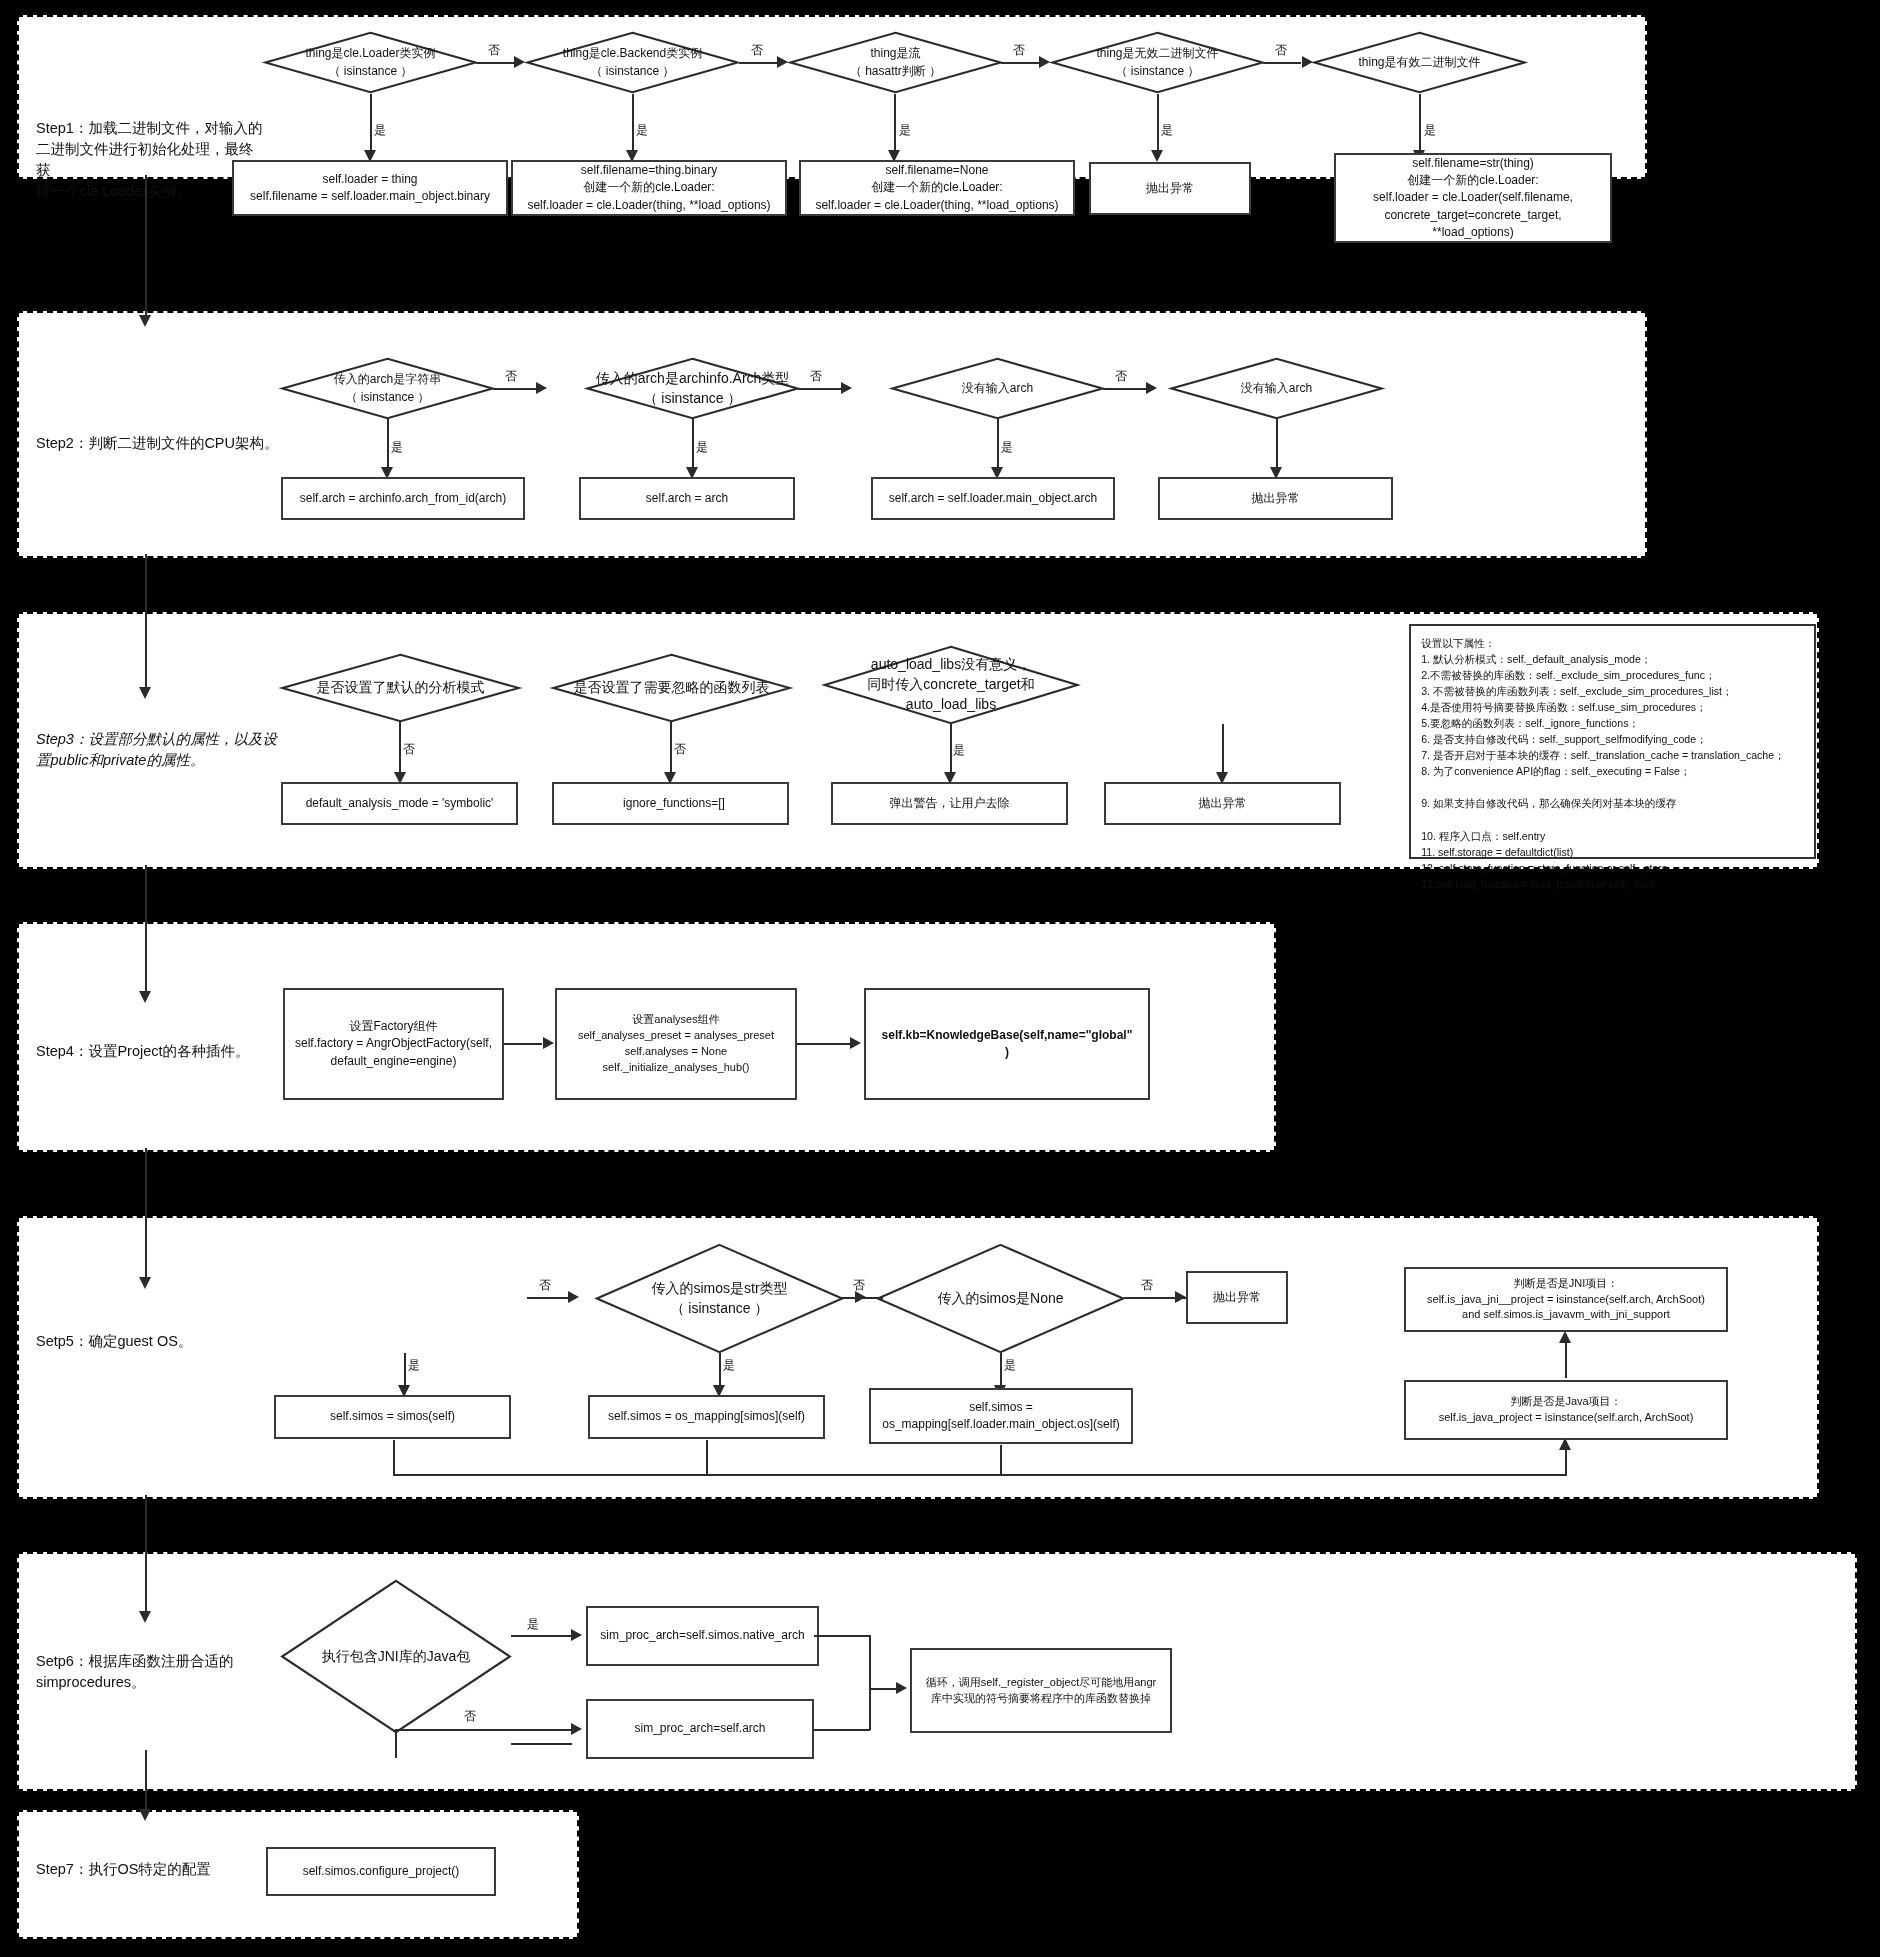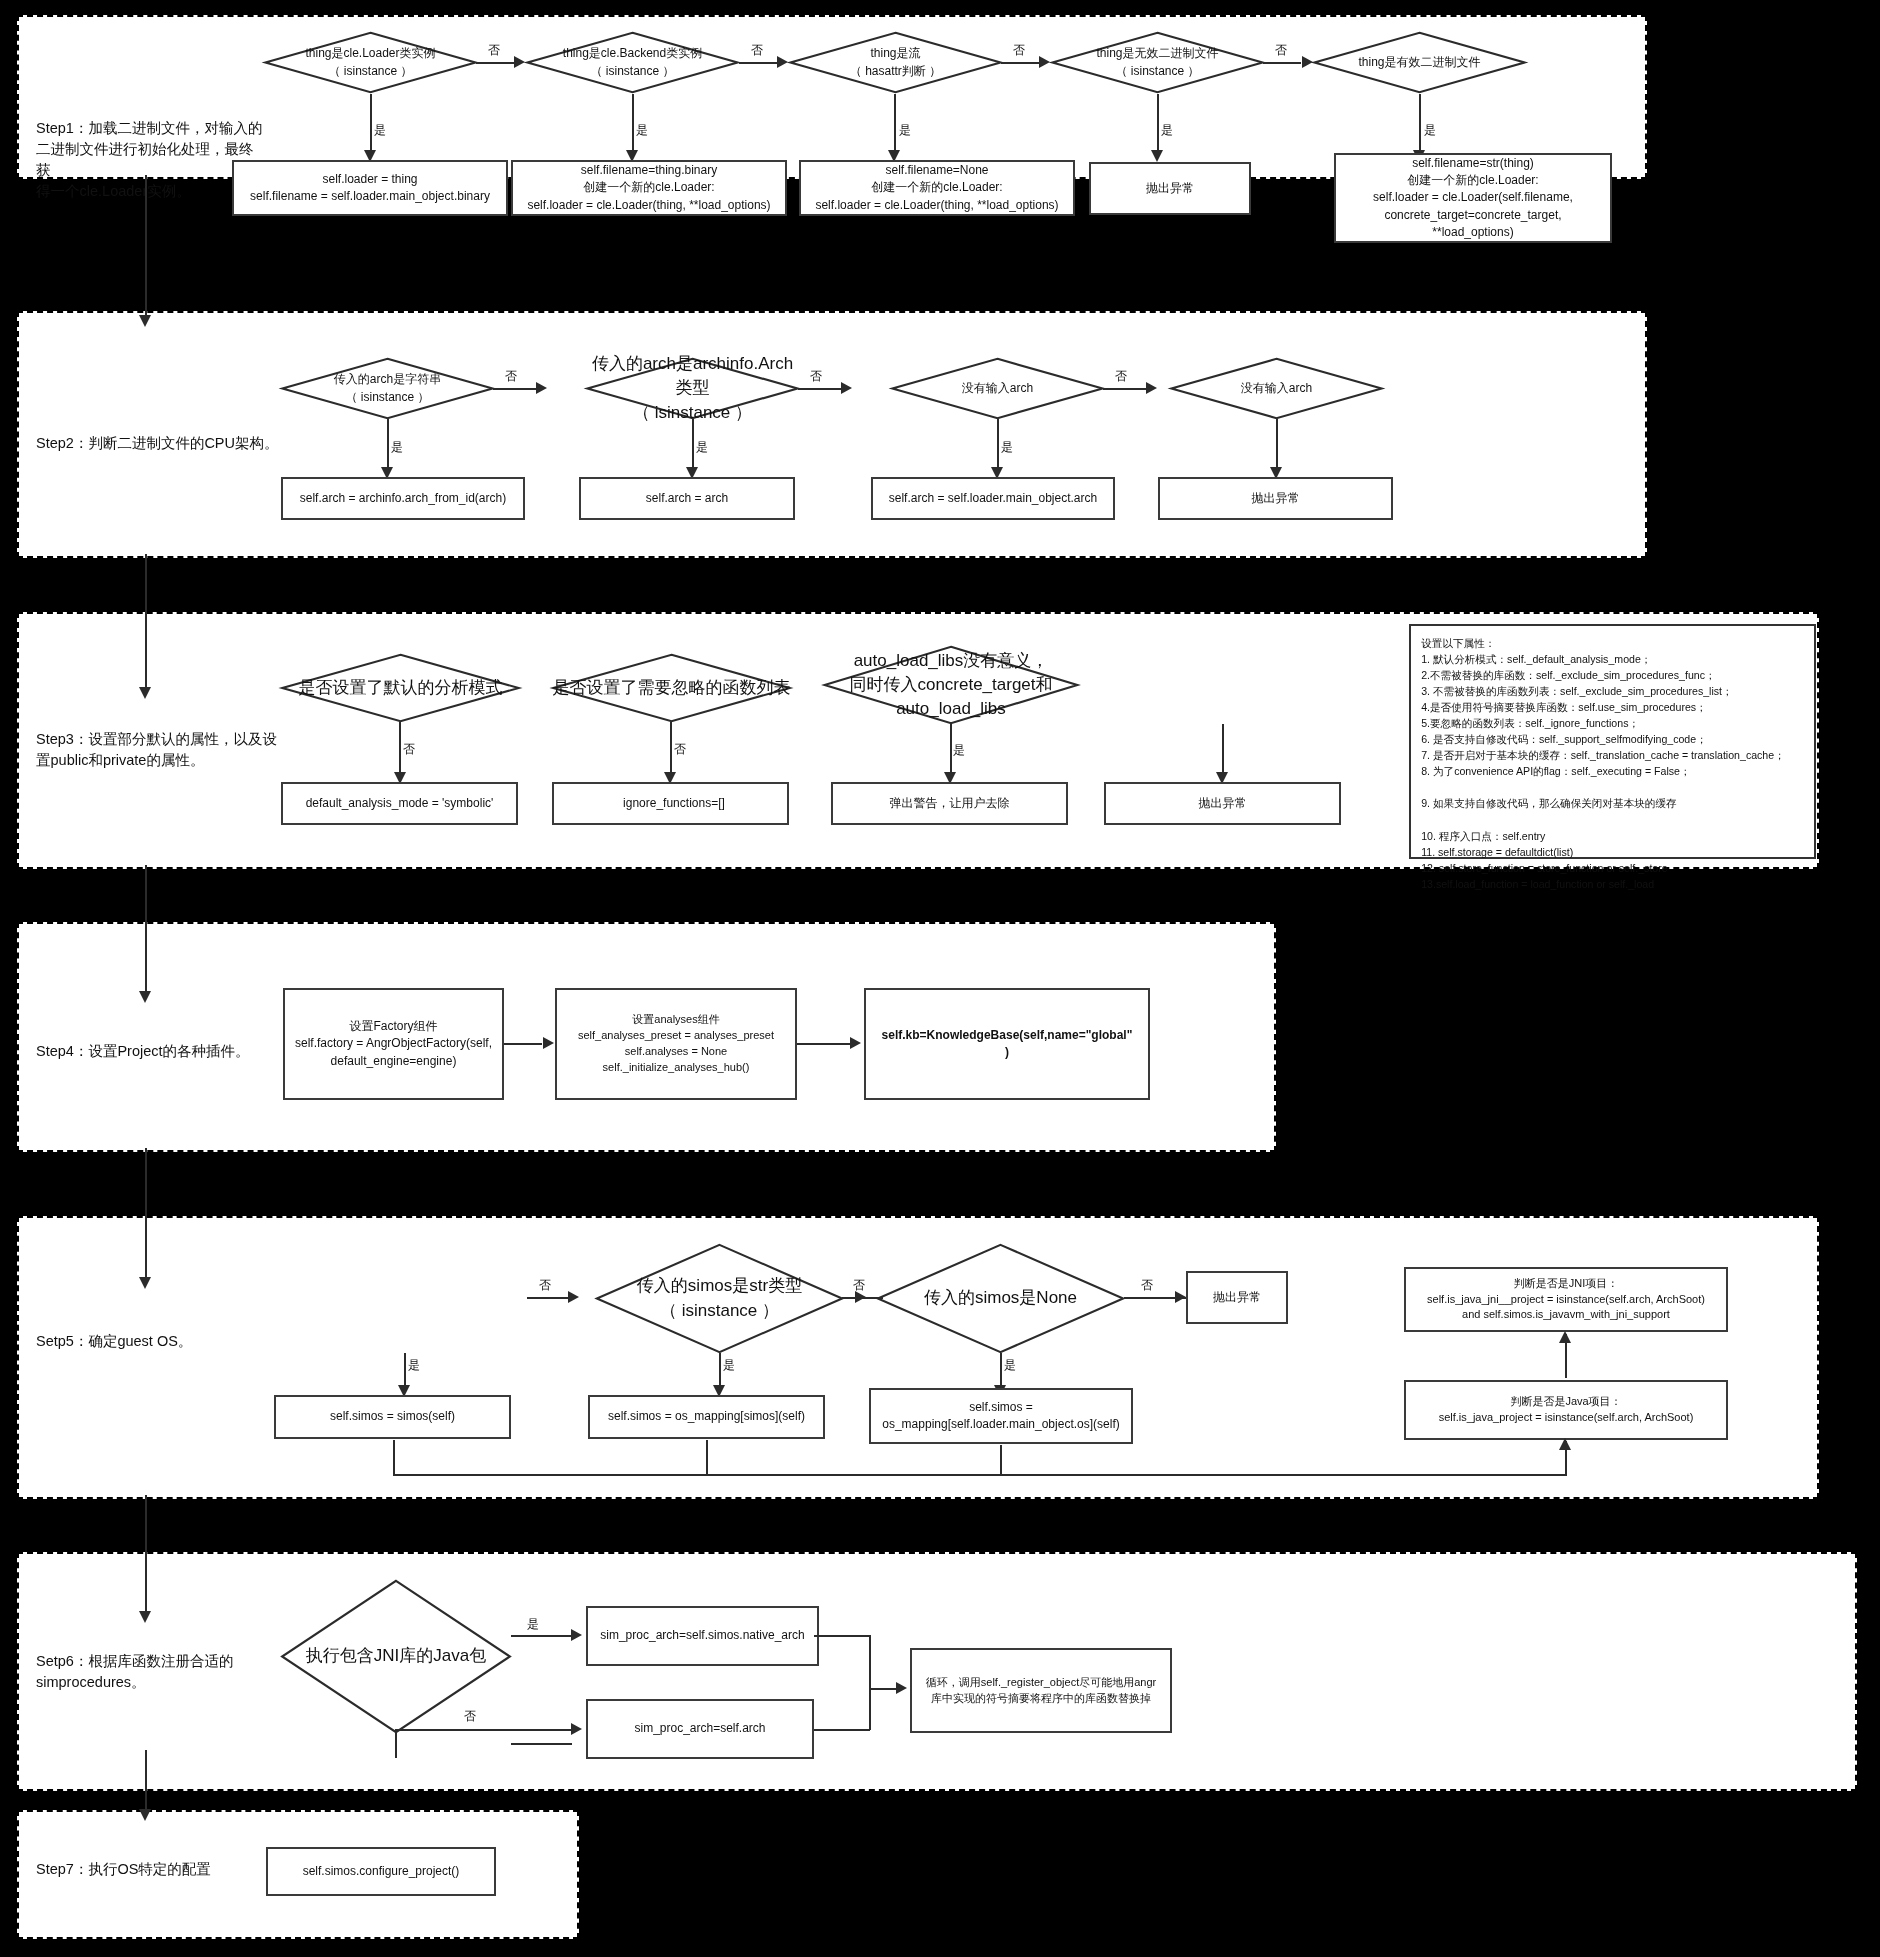--- a/index.html
+++ b/index.html
@@ -16,21 +16,21 @@
        font-size:12px;line-height:1.45;white-space:pre-line;padding:3.4px 5.1px;}
   .box.bold{font-weight:bold;}
   .box.small{font-size:11px;}
 
   
   .dia{position:absolute;}
   .dia svg{position:absolute;left:0;top:0;overflow:visible;}
   .dia .dtext{position:absolute;left:0;top:0;width:100%;height:100%;
       display:flex;align-items:center;justify-content:center;text-align:center;
       font-size:12px;line-height:1.42;white-space:pre-line;pointer-events:none;}
-  .dia .dtext.sm{font-size:17px;}
+  .dia .dtext.sm{font-size:14px;}
 
   
   .ln{position:absolute;background:#2b2b2b;}
   .lnh{height:2.1px;}
   .lnv{width:2.1px;}
   .arrowR,.arrowD,.arrowU{position:absolute;width:0;height:0;}
   .arrowR{border-top:6.8px solid transparent;border-bottom:6.8px solid transparent;border-left:11px solid #2b2b2b;}
   .arrowD{border-left:6.8px solid transparent;border-right:6.8px solid transparent;border-top:12px solid #2b2b2b;}
   .arrowU{border-left:6.8px solid transparent;border-right:6.8px solid transparent;border-bottom:12px solid #2b2b2b;}
   .elabel{position:absolute;font-size:12px;color:#111;background:#fff;padding:0 0.9px;line-height:1;}
@@ -194,21 +194,21 @@
 
   <div class="ln lnv" style="left:1276px;top:419px;height:51px;"></div>
   <div class="arrowD" style="left:1270px;top:467px;"></div>
 
   <div class="box" style="left:281px;top:477px;width:244px;height:43px;">self.arch = archinfo.arch_from_id(arch)</div>
   <div class="box" style="left:579px;top:477px;width:216px;height:43px;">self.arch = arch</div>
   <div class="box" style="left:871px;top:477px;width:244px;height:43px;">self.arch = self.loader.main_object.arch</div>
   <div class="box" style="left:1158px;top:477px;width:235px;height:43px;">抛出异常</div>
 
   <div class="panel" style="left:17px;top:612px;width:1802px;height:257px;"></div>
-  <div class="steplabel" style="left:36px;top:729px;width:256px;">Step3：设置部分默认的属性，以及设
+  <div class="steplabel" style="left:36px;top:729px;width:256px;font-style:italic;">Step3：设置部分默认的属性，以及设
 置public和private的属性。</div>
 
   <div class="ln lnv" style="left:145px;top:554px;height:136px;"></div>
   <div class="arrowD" style="left:139px;top:687px;"></div>
 
   <div class="dia" style="left:281px;top:654px;width:239px;height:68px;">
     <svg width="239" height="68" viewBox="0 0 280 80">
         <polygon points="140,1 279,40 140,79 1,40" fill="#fff" stroke="#2b2b2b" stroke-width="2.5"></polygon>
       </svg>
     <div class="dtext sm">是否设置了默认的分析模式</div>

